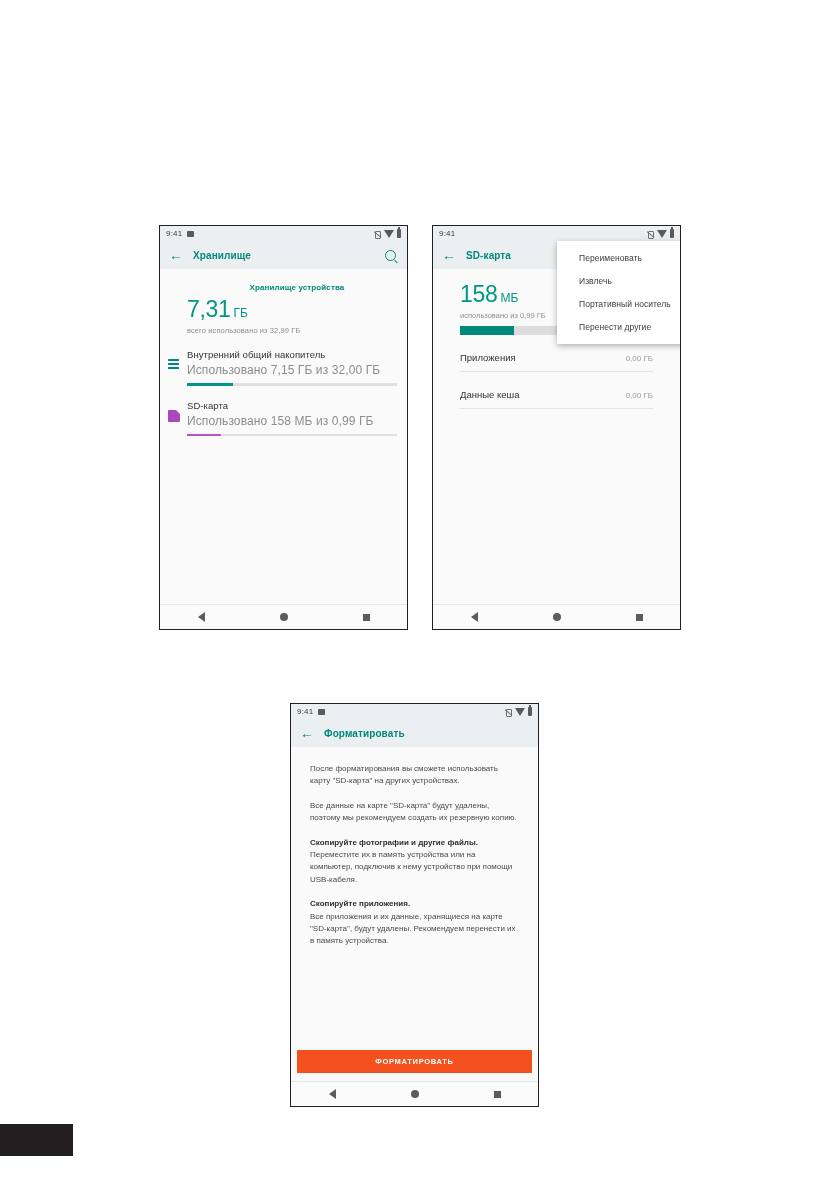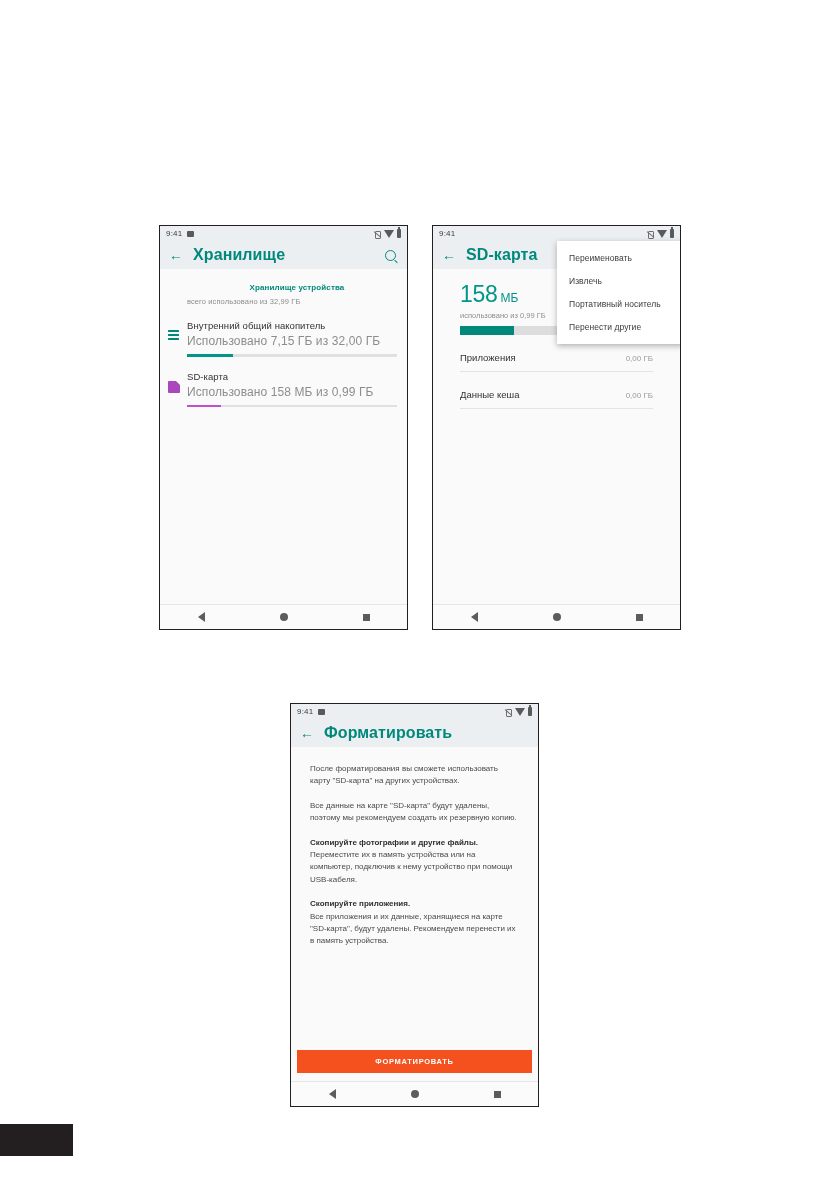--- a/index.html
+++ b/index.html
@@ -109,21 +109,21 @@
   }
   .appbar .back {
     color: #00897b;
     font-size: 14px;
     line-height: 1;
     width: 16px;
     cursor: pointer;
   }
   .appbar .title {
     color: #00897b;
-    font-size: 16px;
+    font-size: 10px;
     font-weight: bold;
     margin-left: 8px;
     letter-spacing: 0.1px;
   }
   .appbar .abspacer { flex: 1 1 auto; }
   .ic-search {
     width: 9px; height: 9px;
     border: 1.4px solid #00897b;
     border-radius: 50%;
     position: relative;
@@ -268,21 +268,21 @@
 
   
   .popup {
     position: absolute;
     left: 124px;
     top: 15px;
     width: 125px;
     background: #ffffff;
     box-shadow: 0 2px 6px rgba(0,0,0,0.30);
     z-index: 20;
-    padding: 5px 0 6px 2px;
+    padding: 5px 0 6px 12px;
   }
   .popup .mi {
     font-size: 8.5px;
     color: #3c3c3c;
     padding: 6.5px 0 6.5px 10px;
     letter-spacing: 0.05px;
     cursor: pointer;
     white-space: nowrap;
   }
 
@@ -373,20 +373,23 @@
     <div class="back">←</div>
     <div class="title">Хранилище</div>
     <div class="abspacer"></div>
     <div class="ic-search"></div>
   </div>
 
   <div class="screen-body">
 
     <div class="section-head">Хранилище устройства</div>
 
+    <div class="big-num">
+      <span>7,31</span><span class="unit">ГБ</span>
+    </div>
     <div class="sub-text">всего использовано из 32,99 ГБ</div>
 
     <div class="store-row">
       <div class="row-icon ic-internal">
         <span></span>
           <span></span>
           <span></span>
       </div>
       <div class="row-title">Внутренний общий накопитель</div>
       <div class="row-sub">Использовано 7,15 ГБ из 32,00 ГБ</div>

